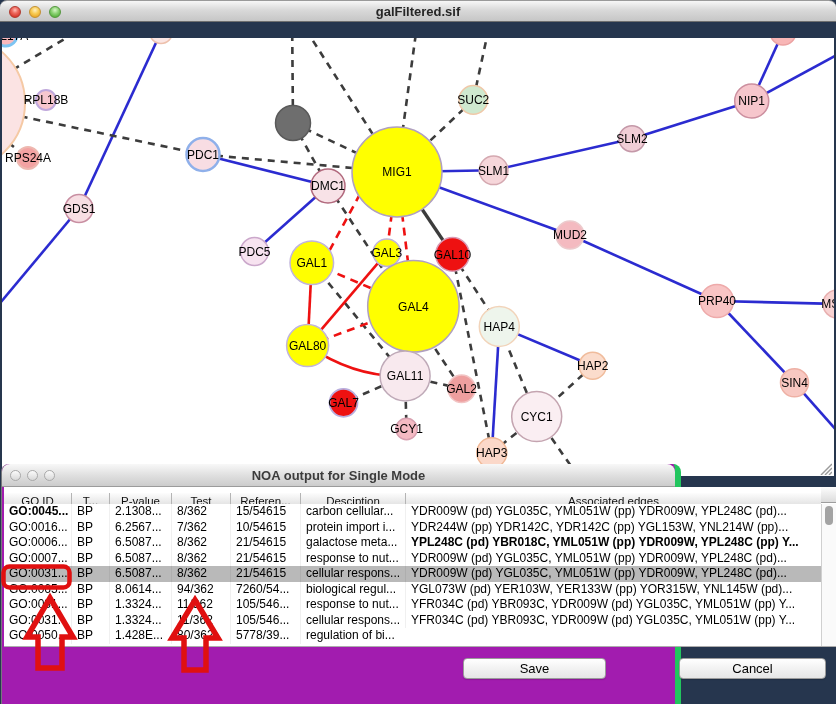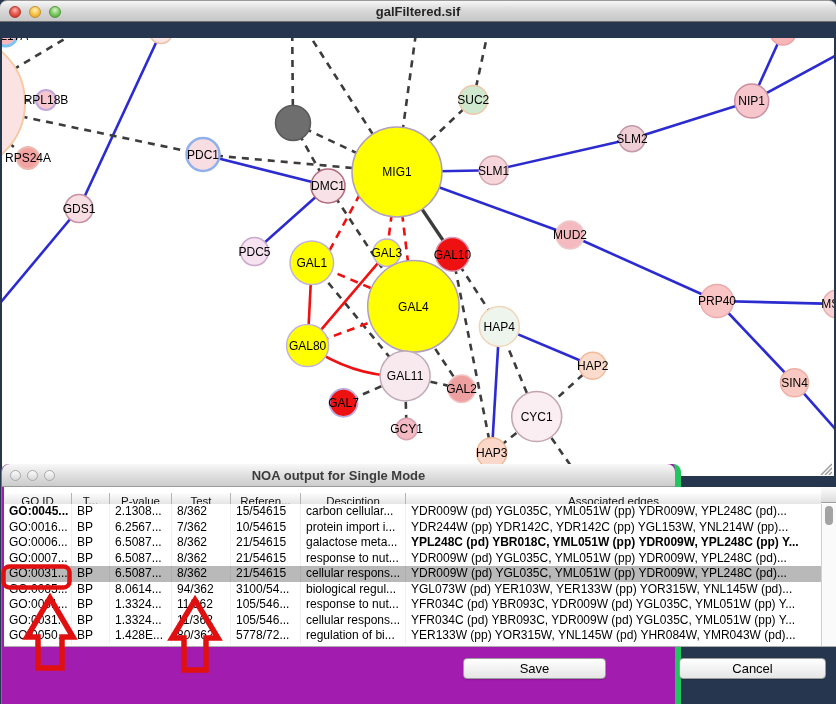--- a/index.html
+++ b/index.html
@@ -267,21 +267,21 @@
             <div class="td" style="width: 59px;">8/362</div>
             <div class="td" style="width: 70px;">21/54615</div>
             <div class="td" style="width: 105px;">cellular respons...</div>
             <div class="td" style="width: 415px;">YDR009W (pd) YGL035C, YML051W (pp) YDR009W, YPL248C (pd)...</div>
           </div>
           <div class="tr">
             <div class="td" style="width: 68px;">GO:0065...</div>
             <div class="td" style="width: 38px;">BP</div>
             <div class="td" style="width: 62px;">8.0614...</div>
             <div class="td" style="width: 59px;">94/362</div>
-            <div class="td" style="width: 70px;">3100/54...</div>
+            <div class="td" style="width: 70px;">7260/54...</div>
             <div class="td" style="width: 105px;">biological regul...</div>
             <div class="td" style="width: 415px;">YGL073W (pd) YER103W, YER133W (pp) YOR315W, YNL145W (pd)...</div>
           </div>
           <div class="tr">
             <div class="td" style="width: 68px;">GO:0031...</div>
             <div class="td" style="width: 38px;">BP</div>
             <div class="td" style="width: 62px;">1.3324...</div>
             <div class="td" style="width: 59px;">11/362</div>
             <div class="td" style="width: 70px;">105/546...</div>
             <div class="td" style="width: 105px;">response to nut...</div>
@@ -294,23 +294,22 @@
             <div class="td" style="width: 59px;">11/362</div>
             <div class="td" style="width: 70px;">105/546...</div>
             <div class="td" style="width: 105px;">cellular respons...</div>
             <div class="td" style="width: 415px;">YFR034C (pd) YBR093C, YDR009W (pd) YGL035C, YML051W (pp) Y...</div>
           </div>
           <div class="tr">
             <div class="td" style="width: 68px;">GO:0050...</div>
             <div class="td" style="width: 38px;">BP</div>
             <div class="td" style="width: 62px;">1.428E...</div>
             <div class="td" style="width: 59px;">80/362</div>
-            <div class="td" style="width: 70px;">5778/72...</div>
+            <div class="td" style="width: 70px;">5778/39...</div>
             <div class="td" style="width: 105px;">regulation of bi...</div>
-            <div class="td" style="width: 415px;">YER133W (pp) YOR315W, YNL145W (pd) YHR084W, YMR043W (pd)...</div>
           </div>
         </div>
       <div class="vscroll">
         <div class="vthumb"></div>
       </div>
       <div class="table-bottom"></div>
     </div>
     <div class="btnrow">
       <button class="mac-btn" id="save-btn">Save</button>
       <button class="mac-btn" id="cancel-btn">Cancel</button>

